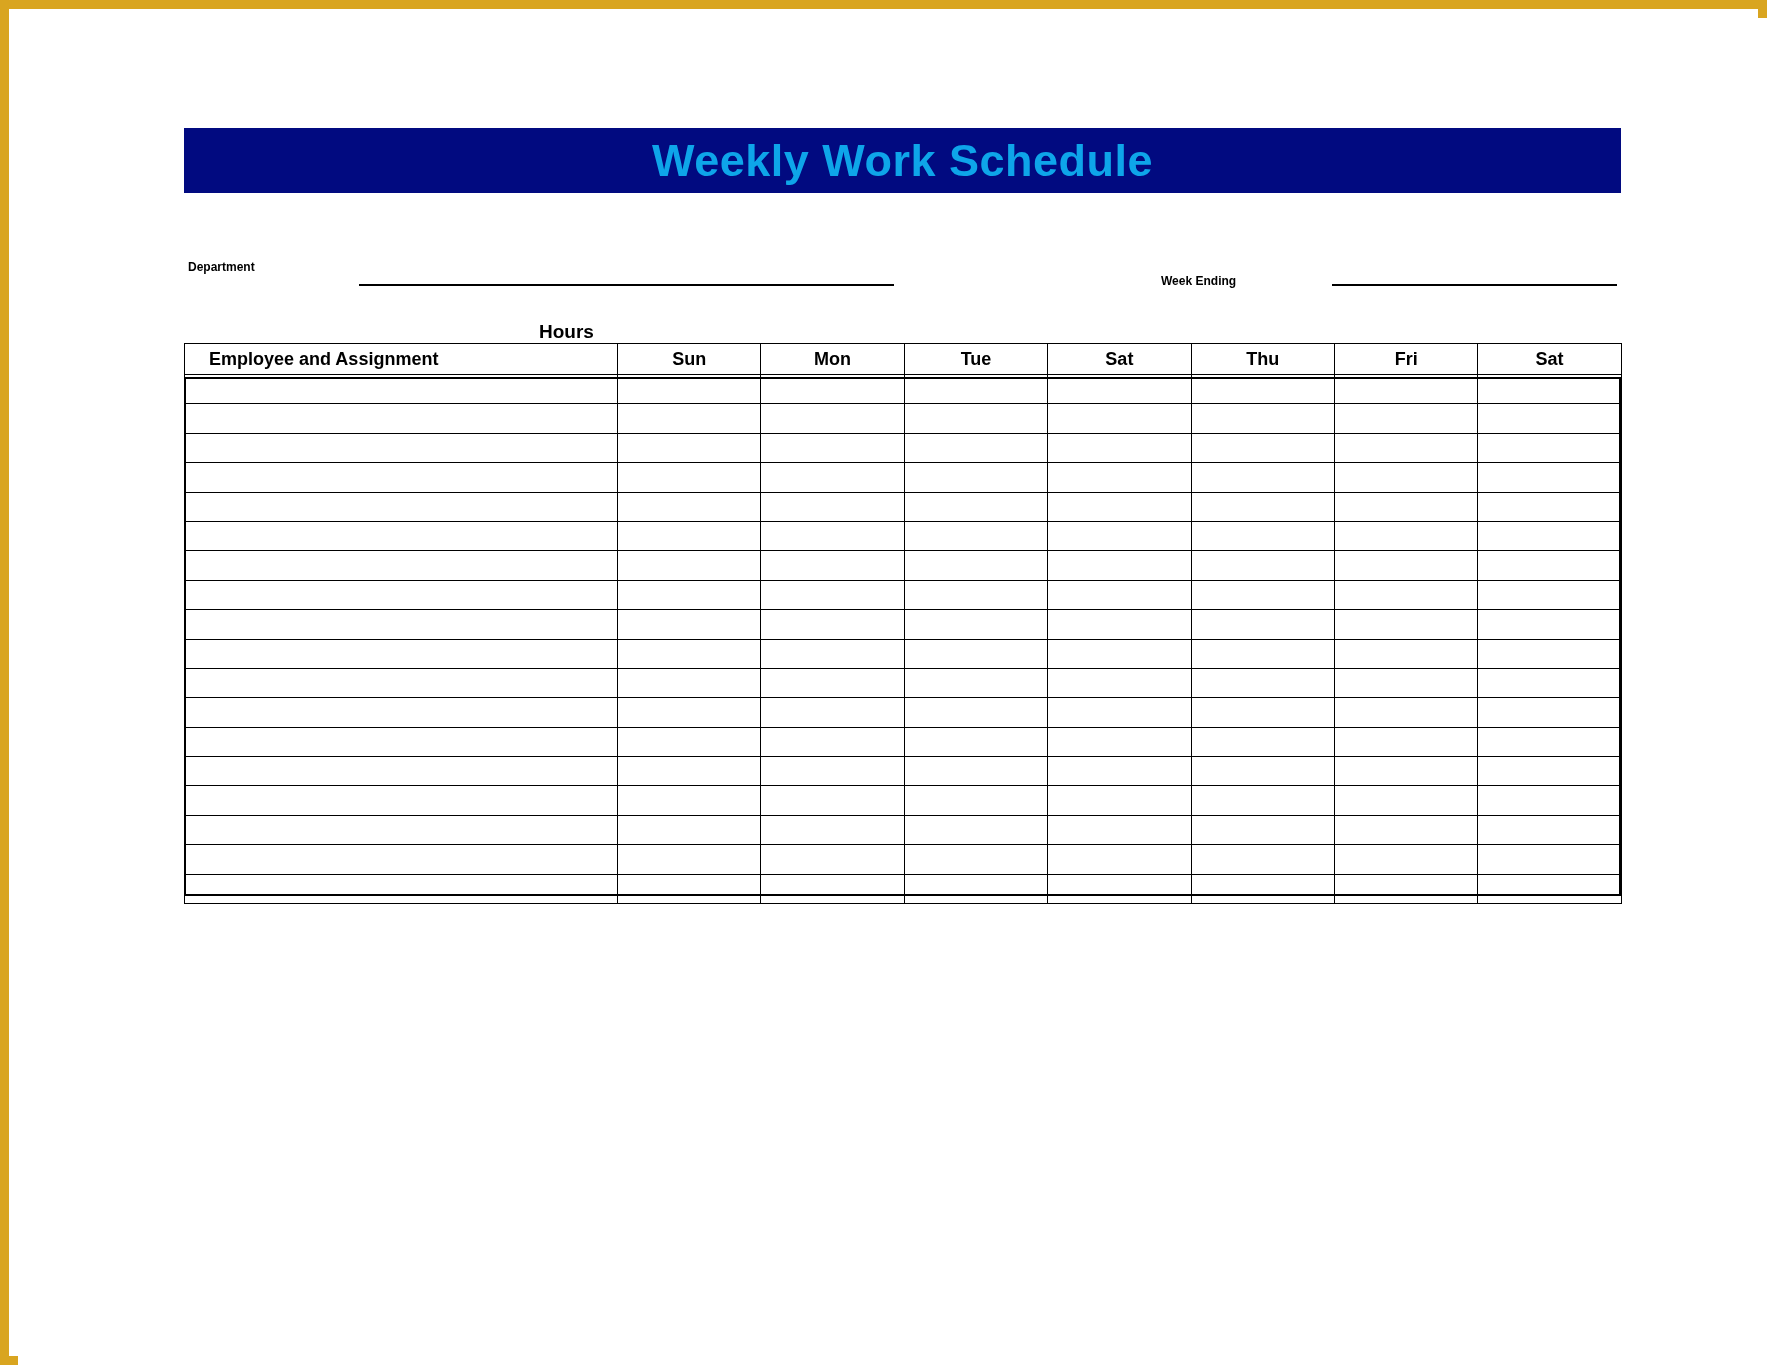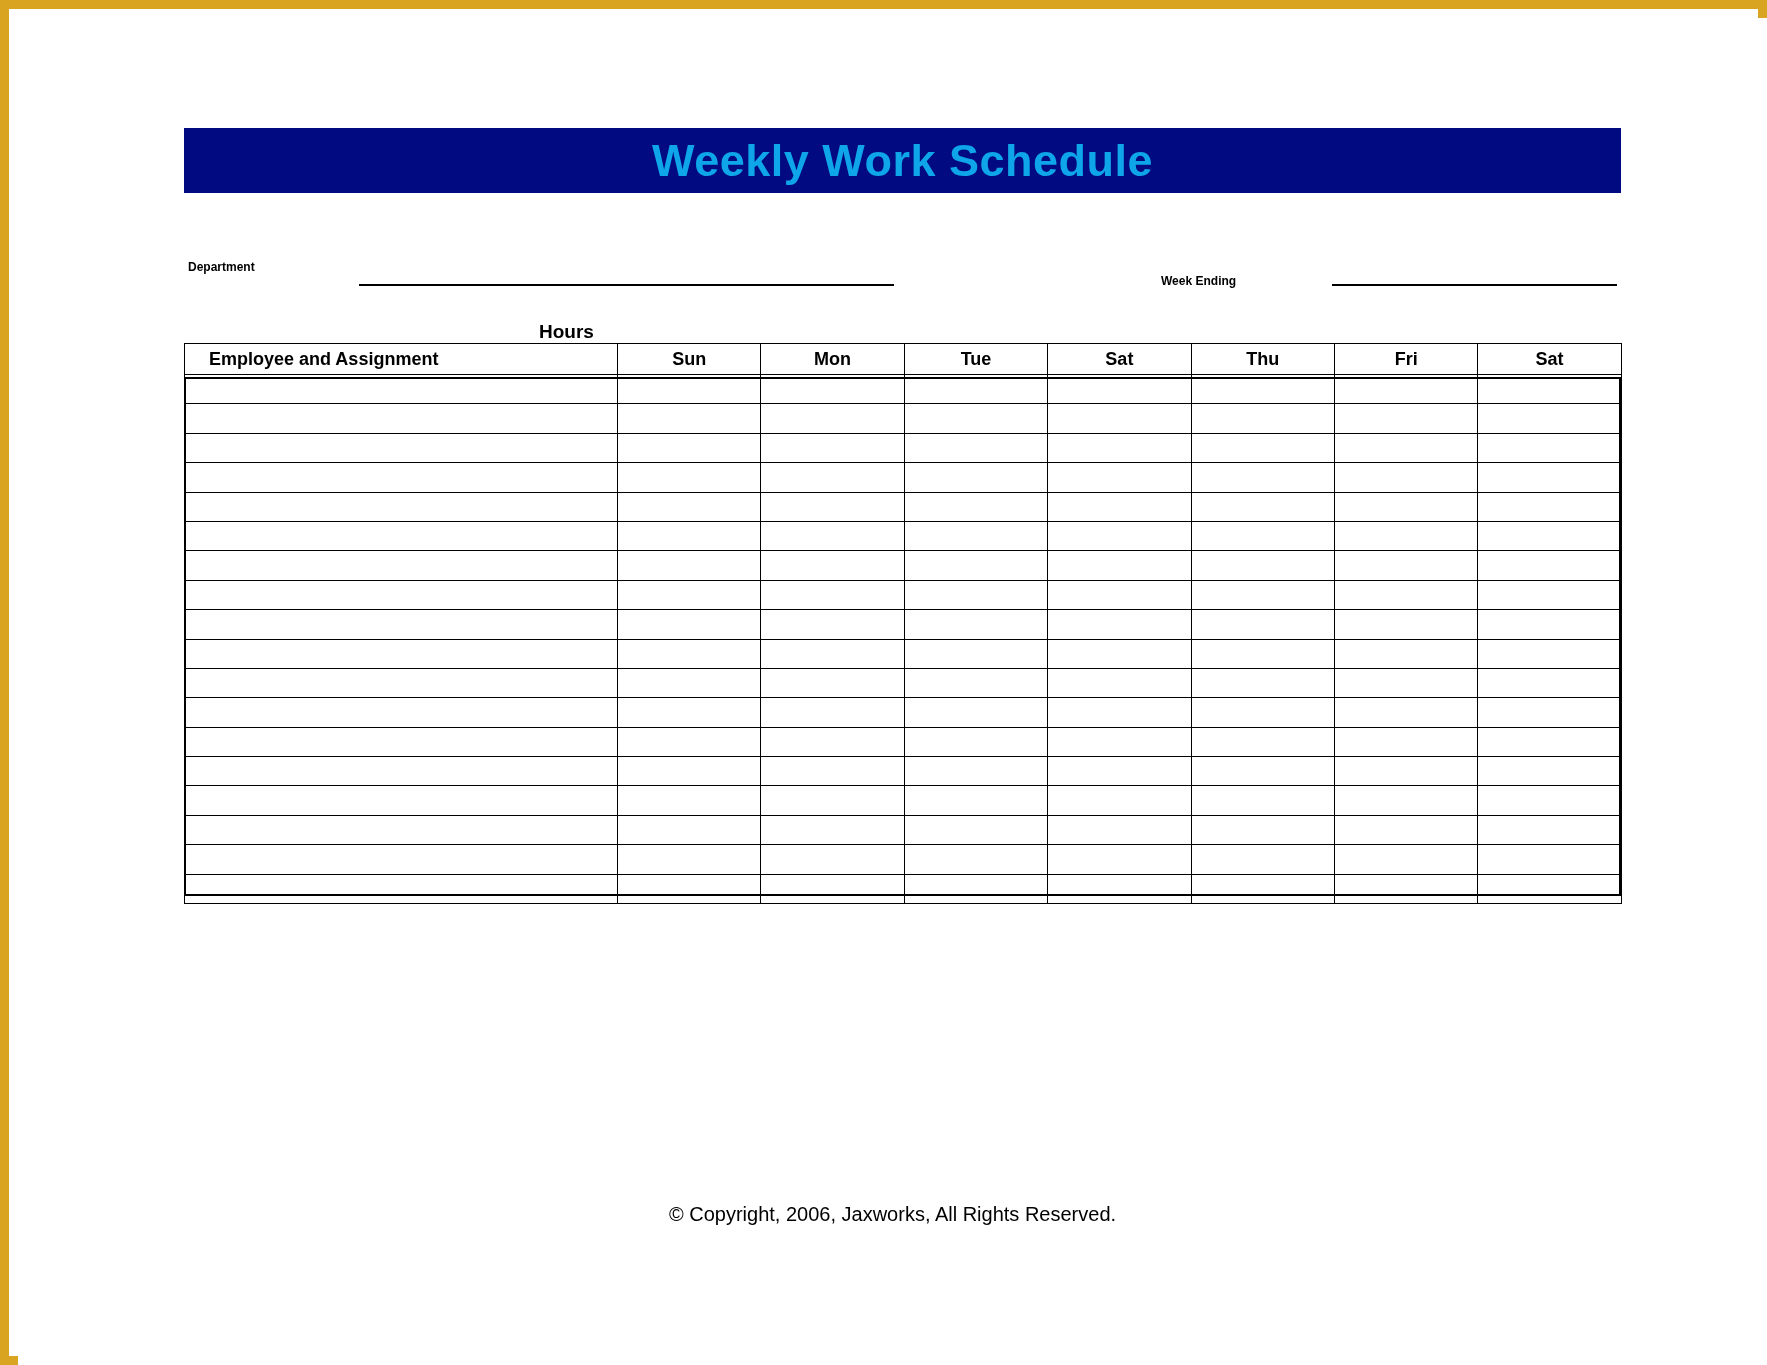--- a/index.html
+++ b/index.html
@@ -368,16 +368,15 @@
               <td></td>
               <td></td>
               <td></td>
               <td></td>
               <td></td>
             </tr>
           </tbody>
       </table>
     </div>
 
-    <div class="footer">© Copyright, 2006, Jaxworks, All Rights Reserved.</div>
 
   </div>
 </div>
 
 </body></html>

